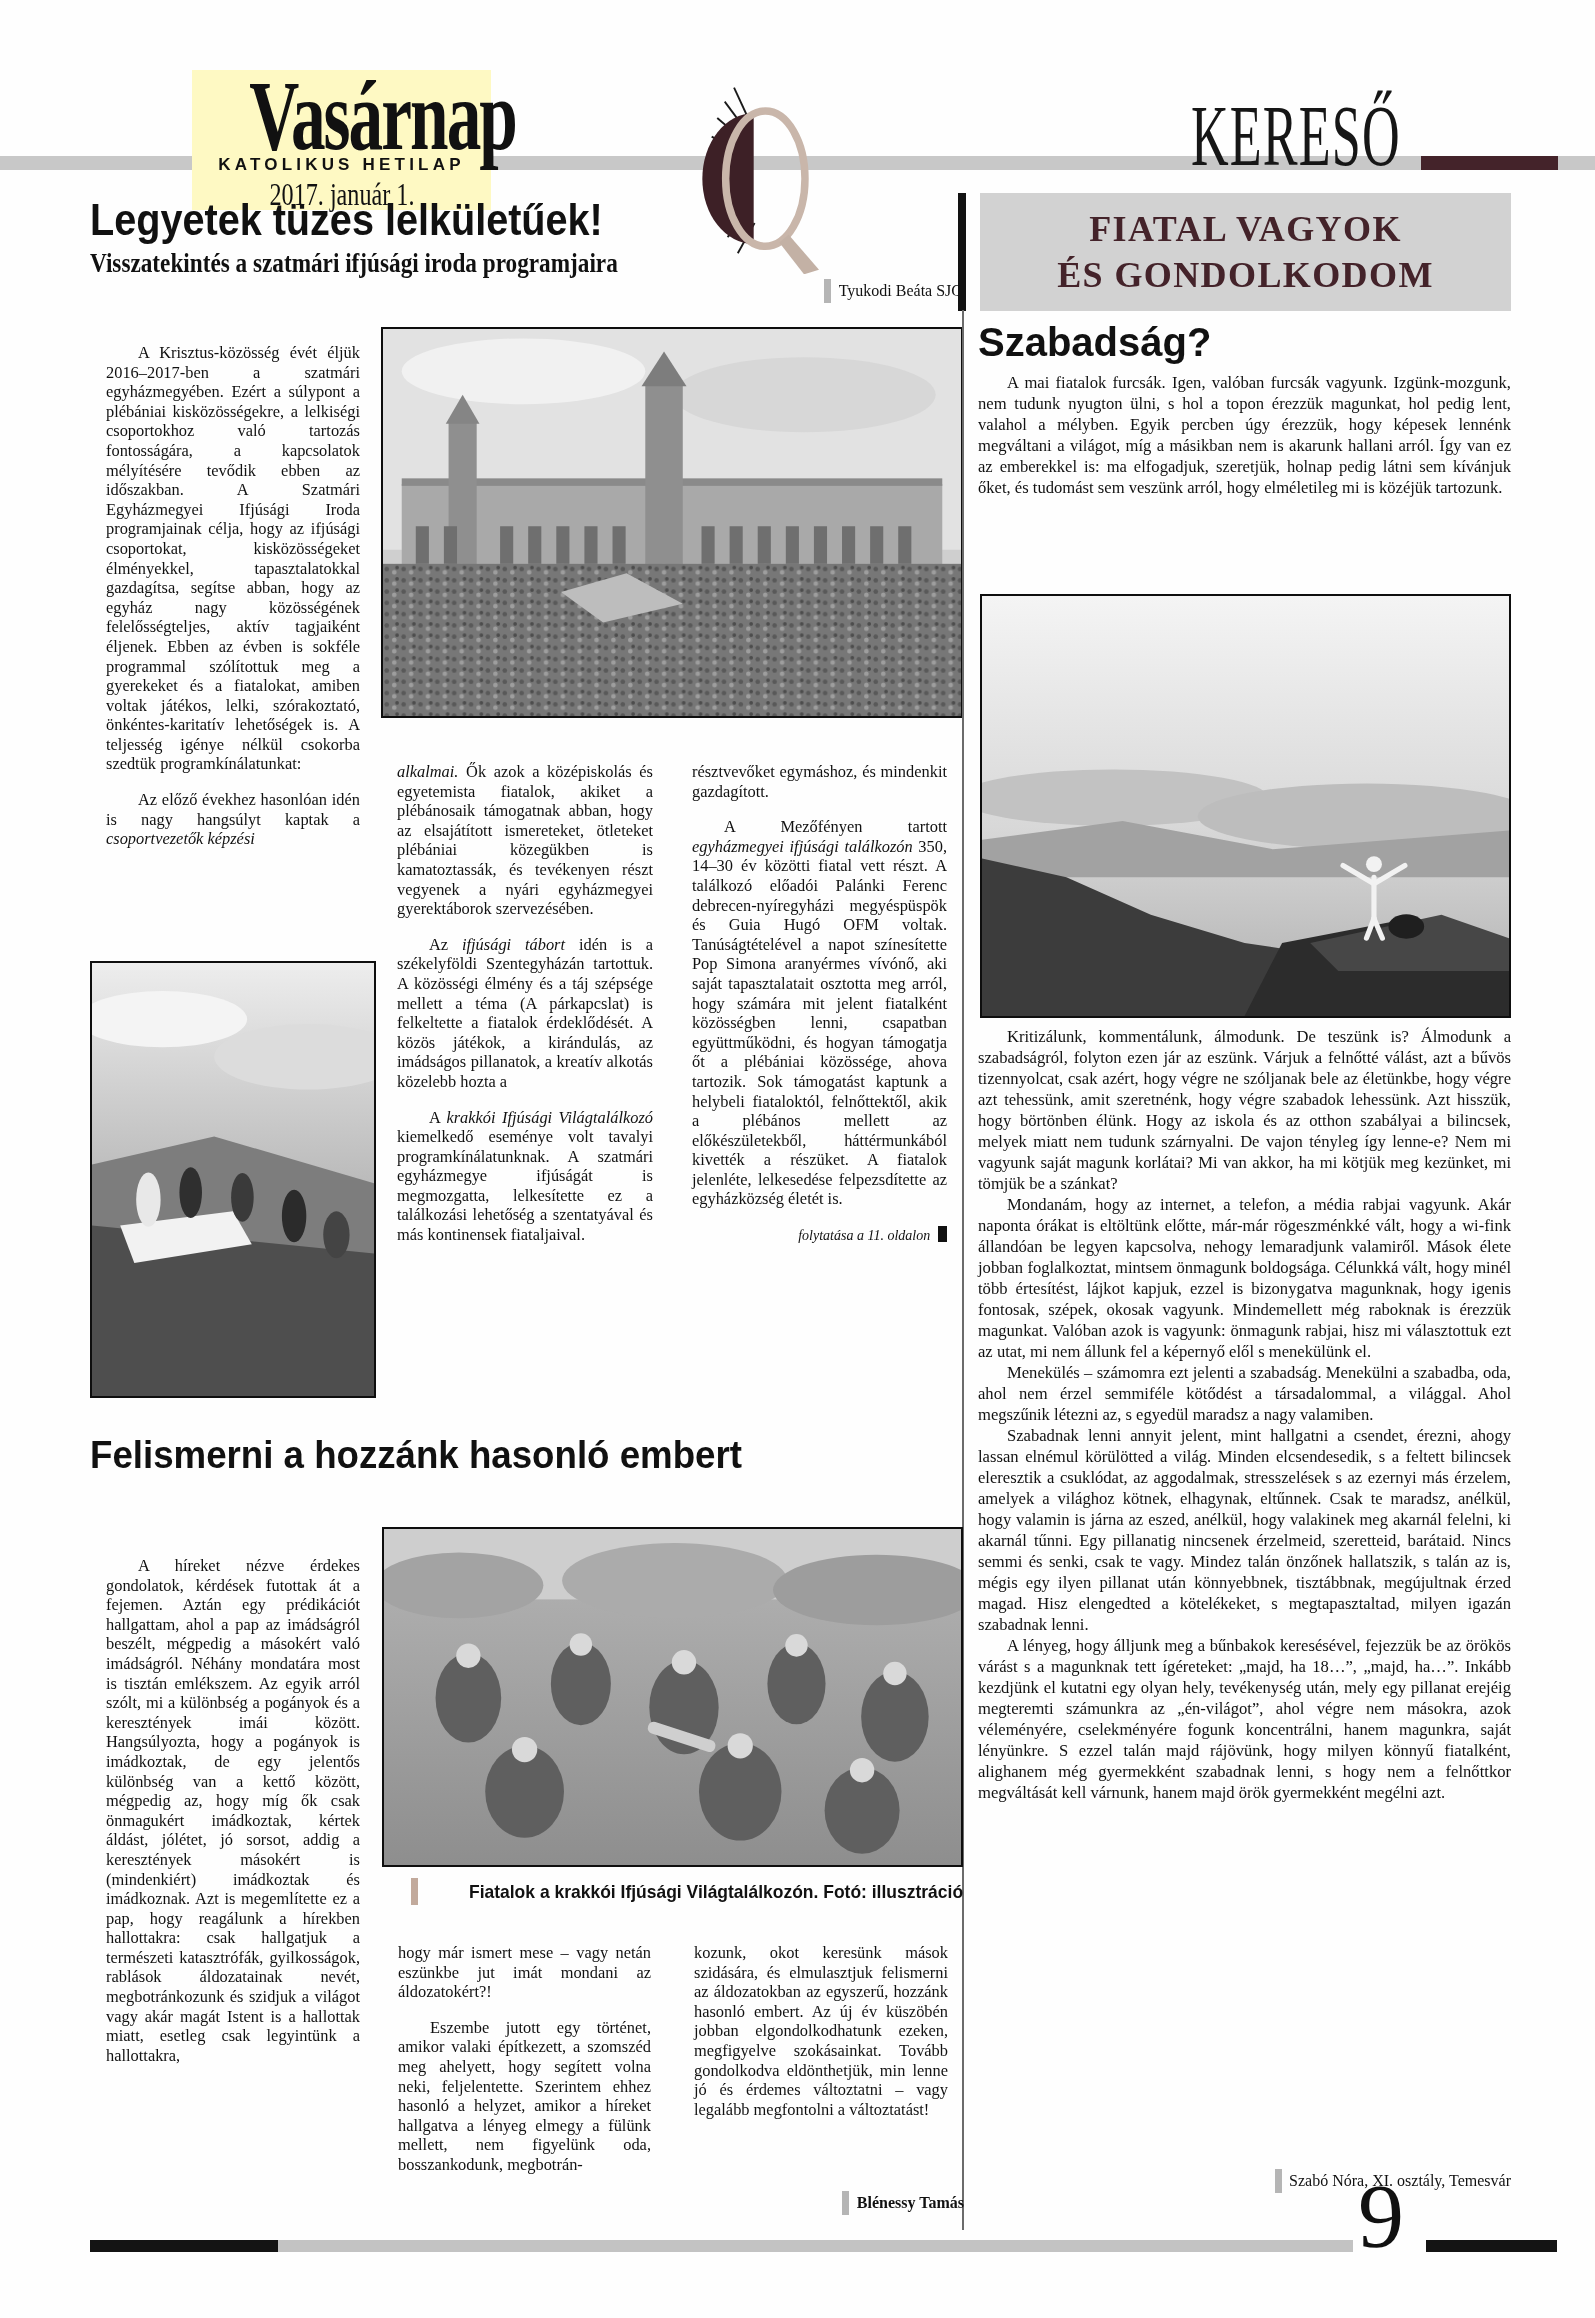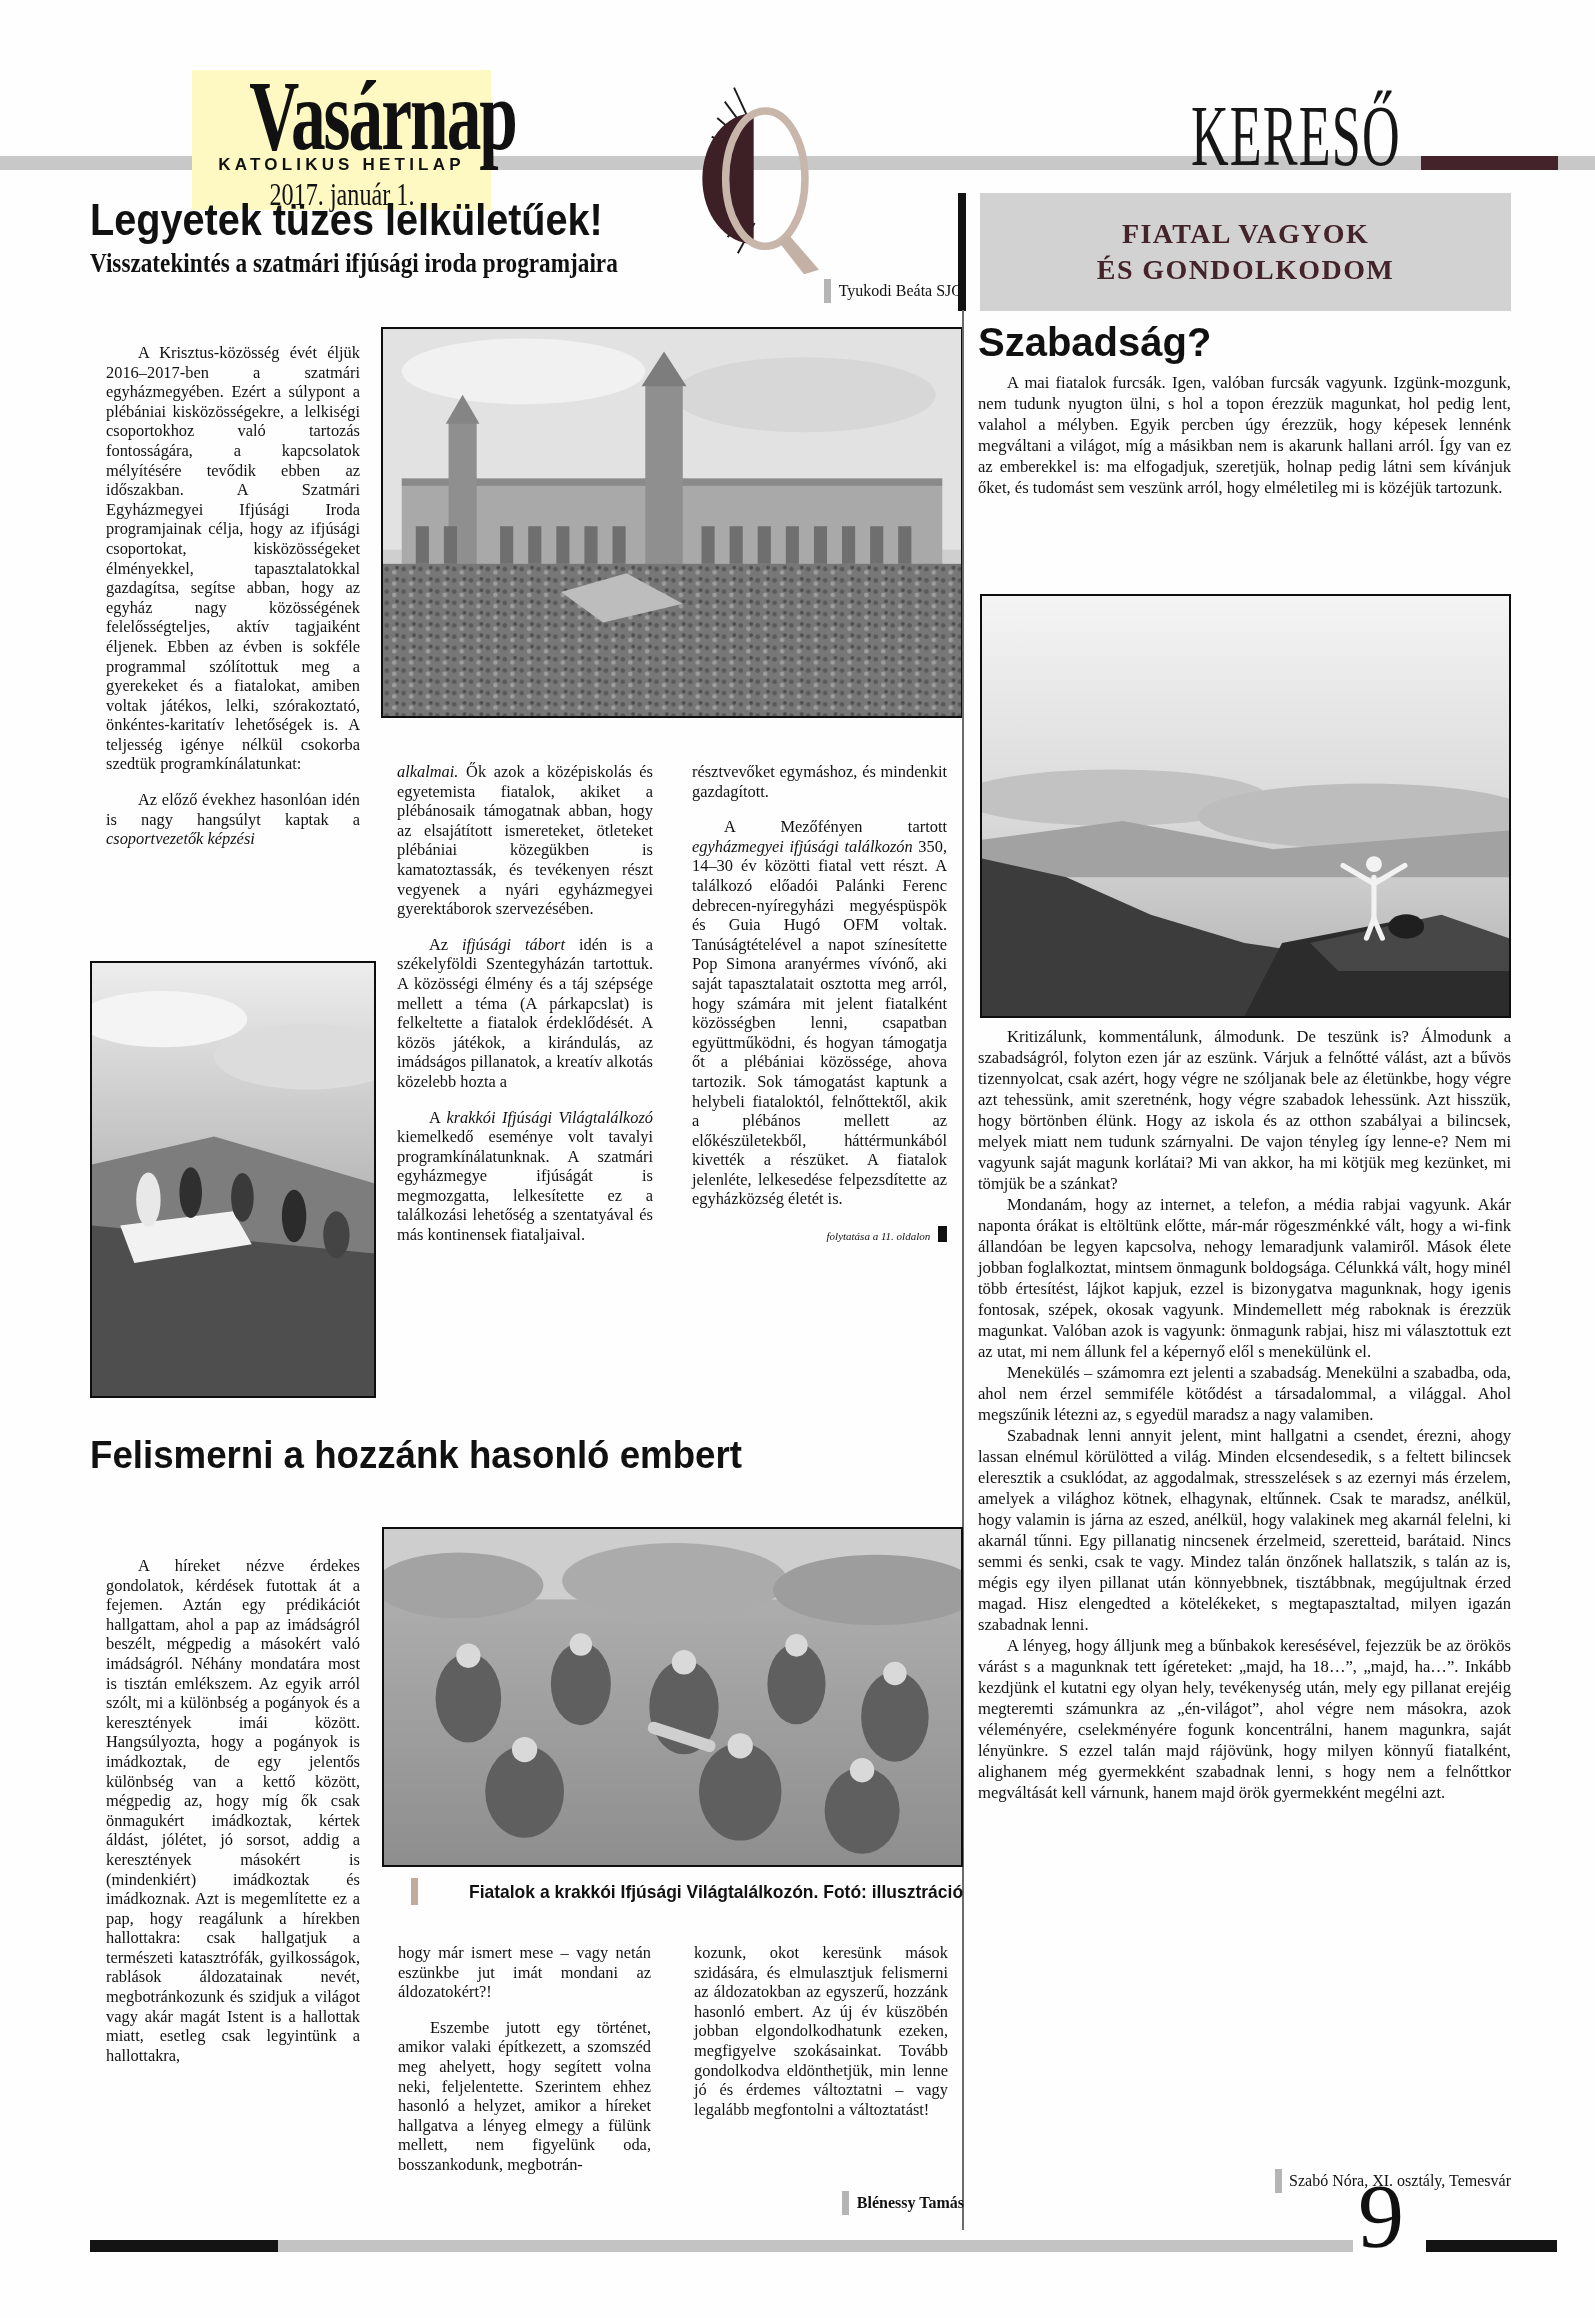--- a/index.html
+++ b/index.html
@@ -24,31 +24,31 @@
   .h2a{position:absolute;left:90px;top:250px;font-family:"Liberation Serif",serif;font-weight:bold;
        font-size:27px;line-height:1;transform:scaleX(.86);transform-origin:left top;white-space:nowrap;}
   .h1b{position:absolute;left:90px;top:1435px;font-family:"Liberation Sans",sans-serif;font-weight:bold;
        font-size:39px;line-height:1;transform:scaleX(.94);transform-origin:left top;white-space:nowrap;}
   .h1c{position:absolute;left:978px;top:322px;font-family:"Liberation Sans",sans-serif;font-weight:bold;
        font-size:40px;line-height:1;white-space:nowrap;}
   
   .secbox{position:absolute;left:980px;top:193px;width:531px;height:118px;background:#d2d2d2;
           display:flex;flex-direction:column;align-items:center;justify-content:center;
           color:#44232a;font-family:"Liberation Serif",serif;font-weight:bold;}
-  .secbox div{font-size:28px;line-height:1.28;letter-spacing:1.4px;white-space:nowrap;}
+  .secbox div{font-size:36px;line-height:1.28;letter-spacing:1.4px;white-space:nowrap;}
   .vthick{position:absolute;left:958px;top:193px;width:7.5px;height:118px;background:#121212;}
   .vthin{position:absolute;left:962px;top:310px;width:1.9px;height:1920px;background:#6b6b6b;}
   
   .bodycol{position:absolute;text-align:justify;font-size:16.4px;line-height:19.6px;}
   .bodycol p{margin:16px;}
   .bodycol p.ind{text-indent:32px;}
   .rcol{position:absolute;left:978px;width:533px;text-align:justify;font-size:16.6px;line-height:21px;}
   .rcol p{margin:0;text-indent:29px;}
   .cont{text-align:right;margin-top:6.5px !important;}
-  .cont i{font-size:11px;}
+  .cont i{font-size:14px;}
   .sq{display:inline-block;width:9.3px;height:16px;background:#111;vertical-align:-1.9px;margin-left:7.5px;}
   
   .byline{position:absolute;display:flex;align-items:center;justify-content:flex-end;gap:7.5px;}
   .marker{width:7px;height:24px;background:#b5b5b5;flex:0 0 auto;}
   .marker.tan{background:#c2aa9c;height:27px;}
   .byl-text{font-size:16px;font-family:"Liberation Serif",serif;white-space:nowrap;}
   .byl-bold{font-weight:bold;}
   .caption-text{font-family:"Liberation Sans",sans-serif;font-weight:bold;font-size:19px;
                 transform:scaleX(.92);transform-origin:right center;white-space:nowrap;}
   

